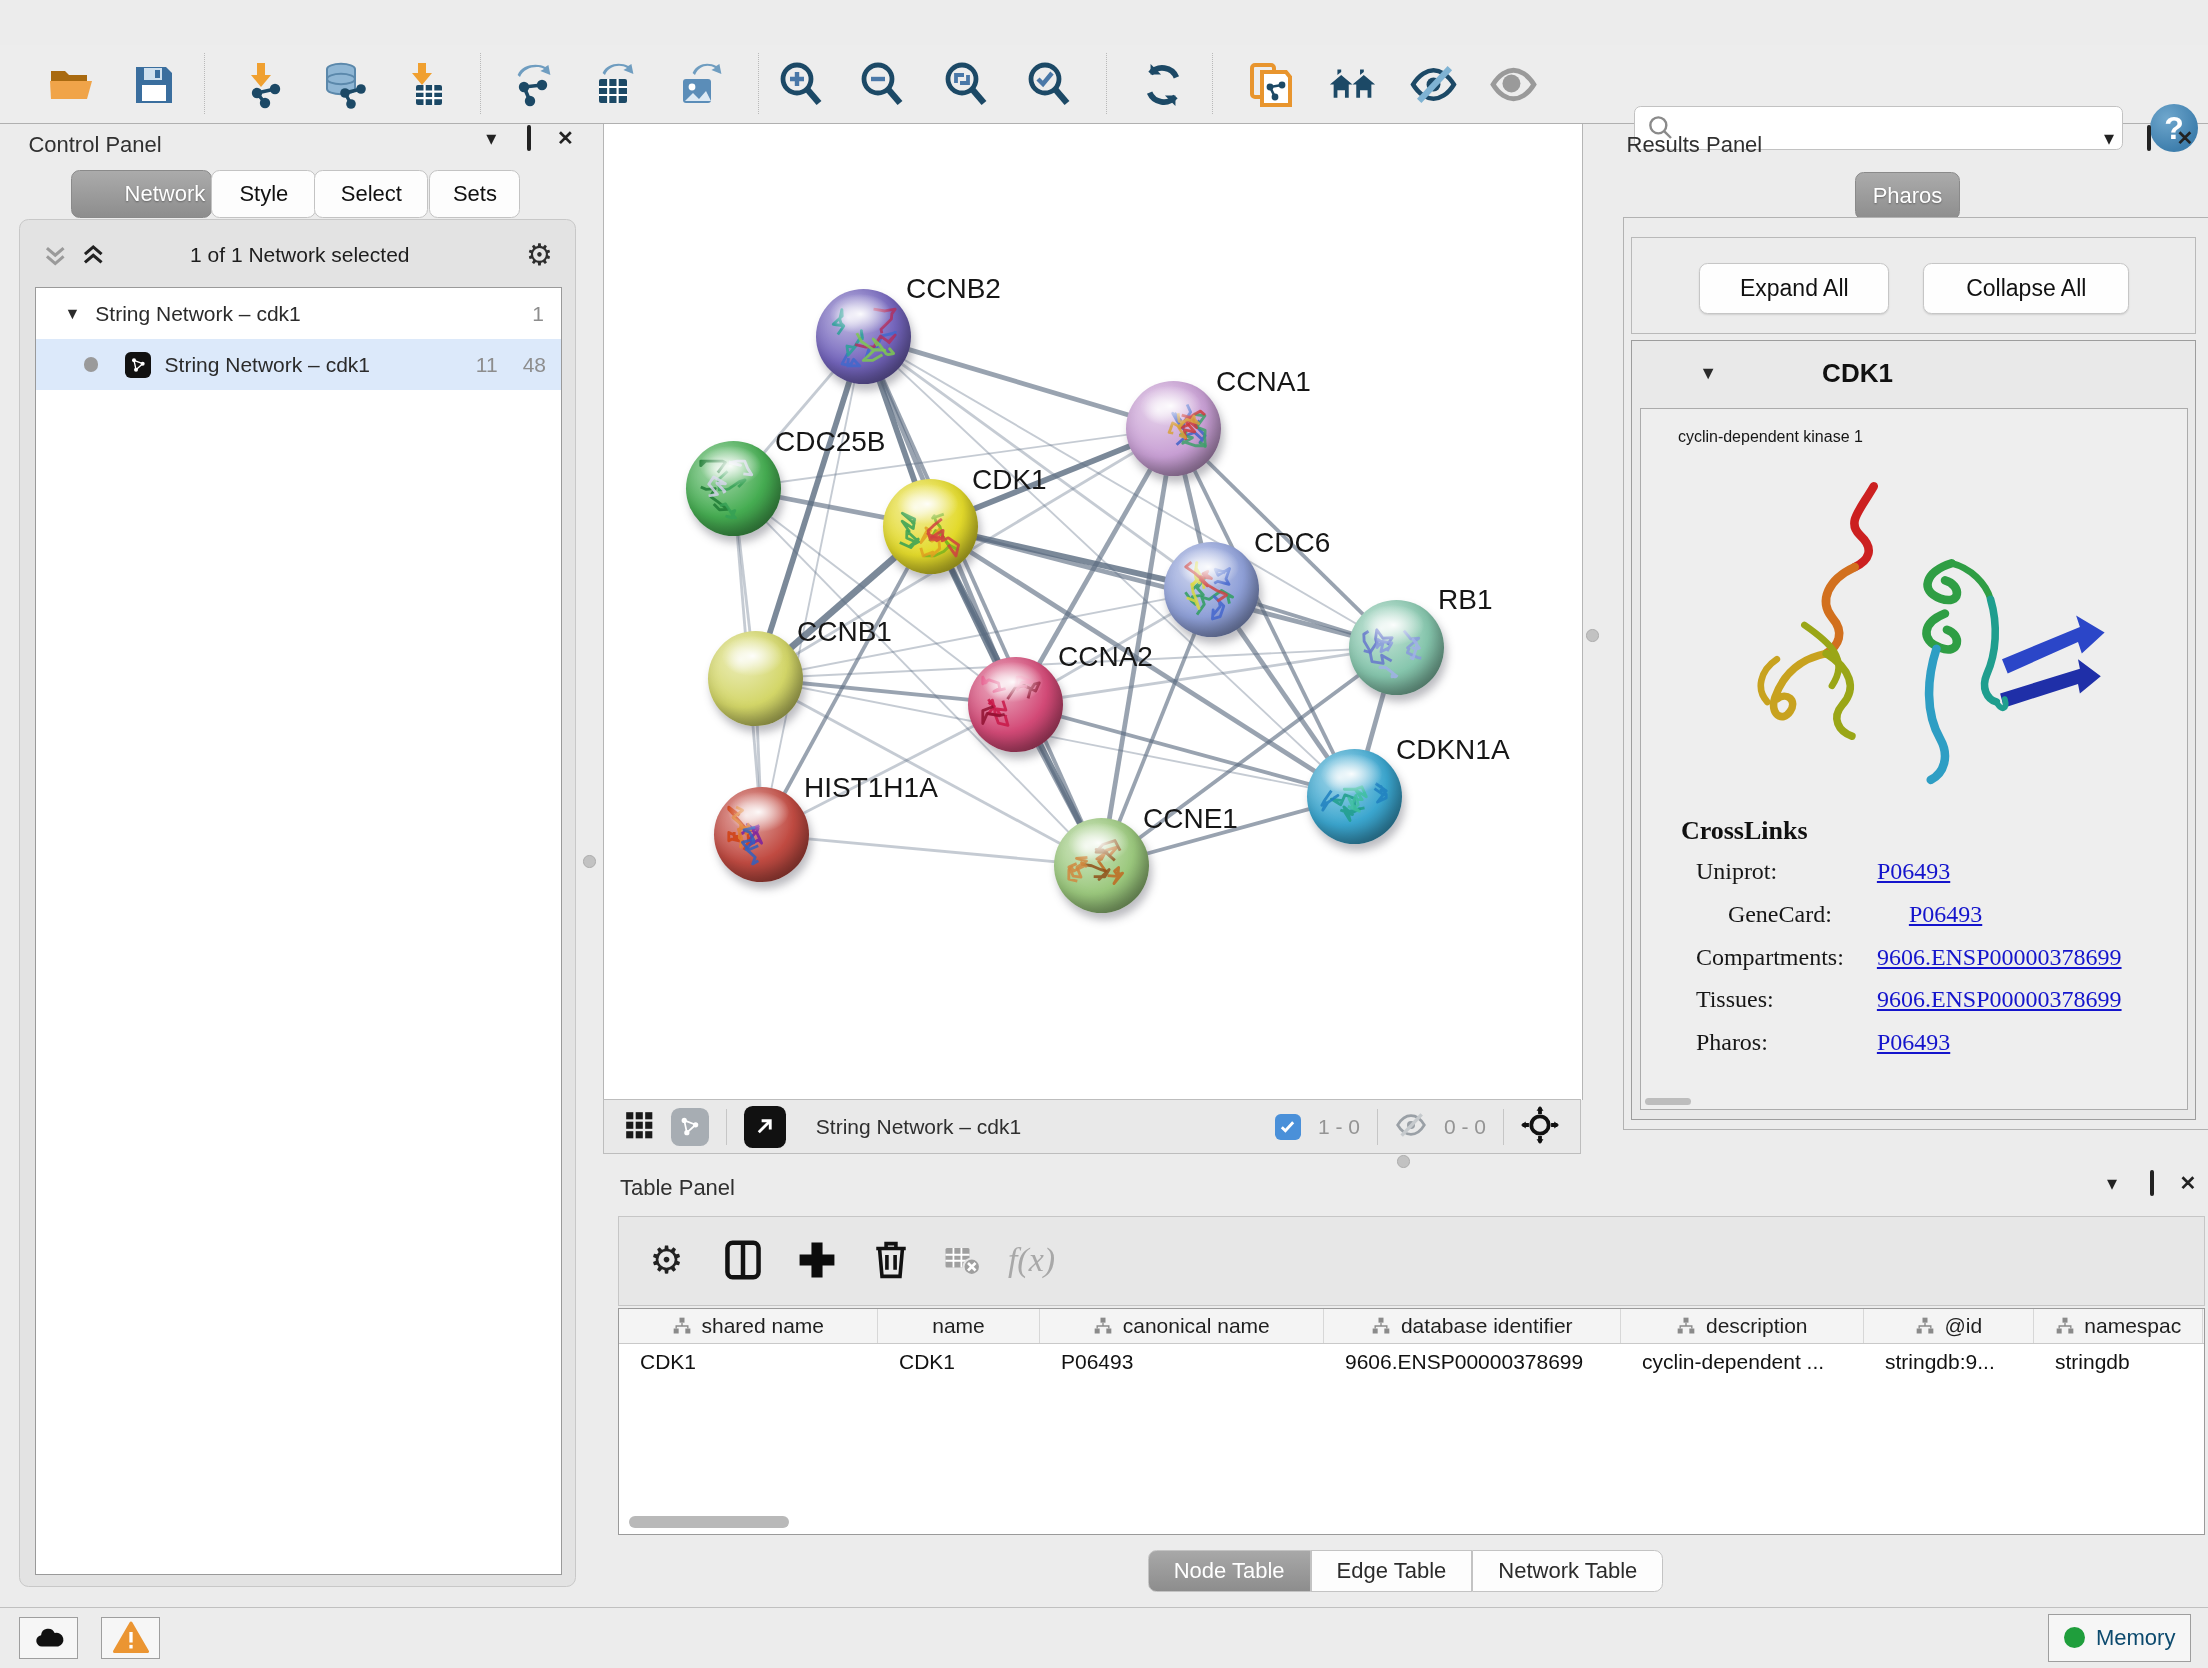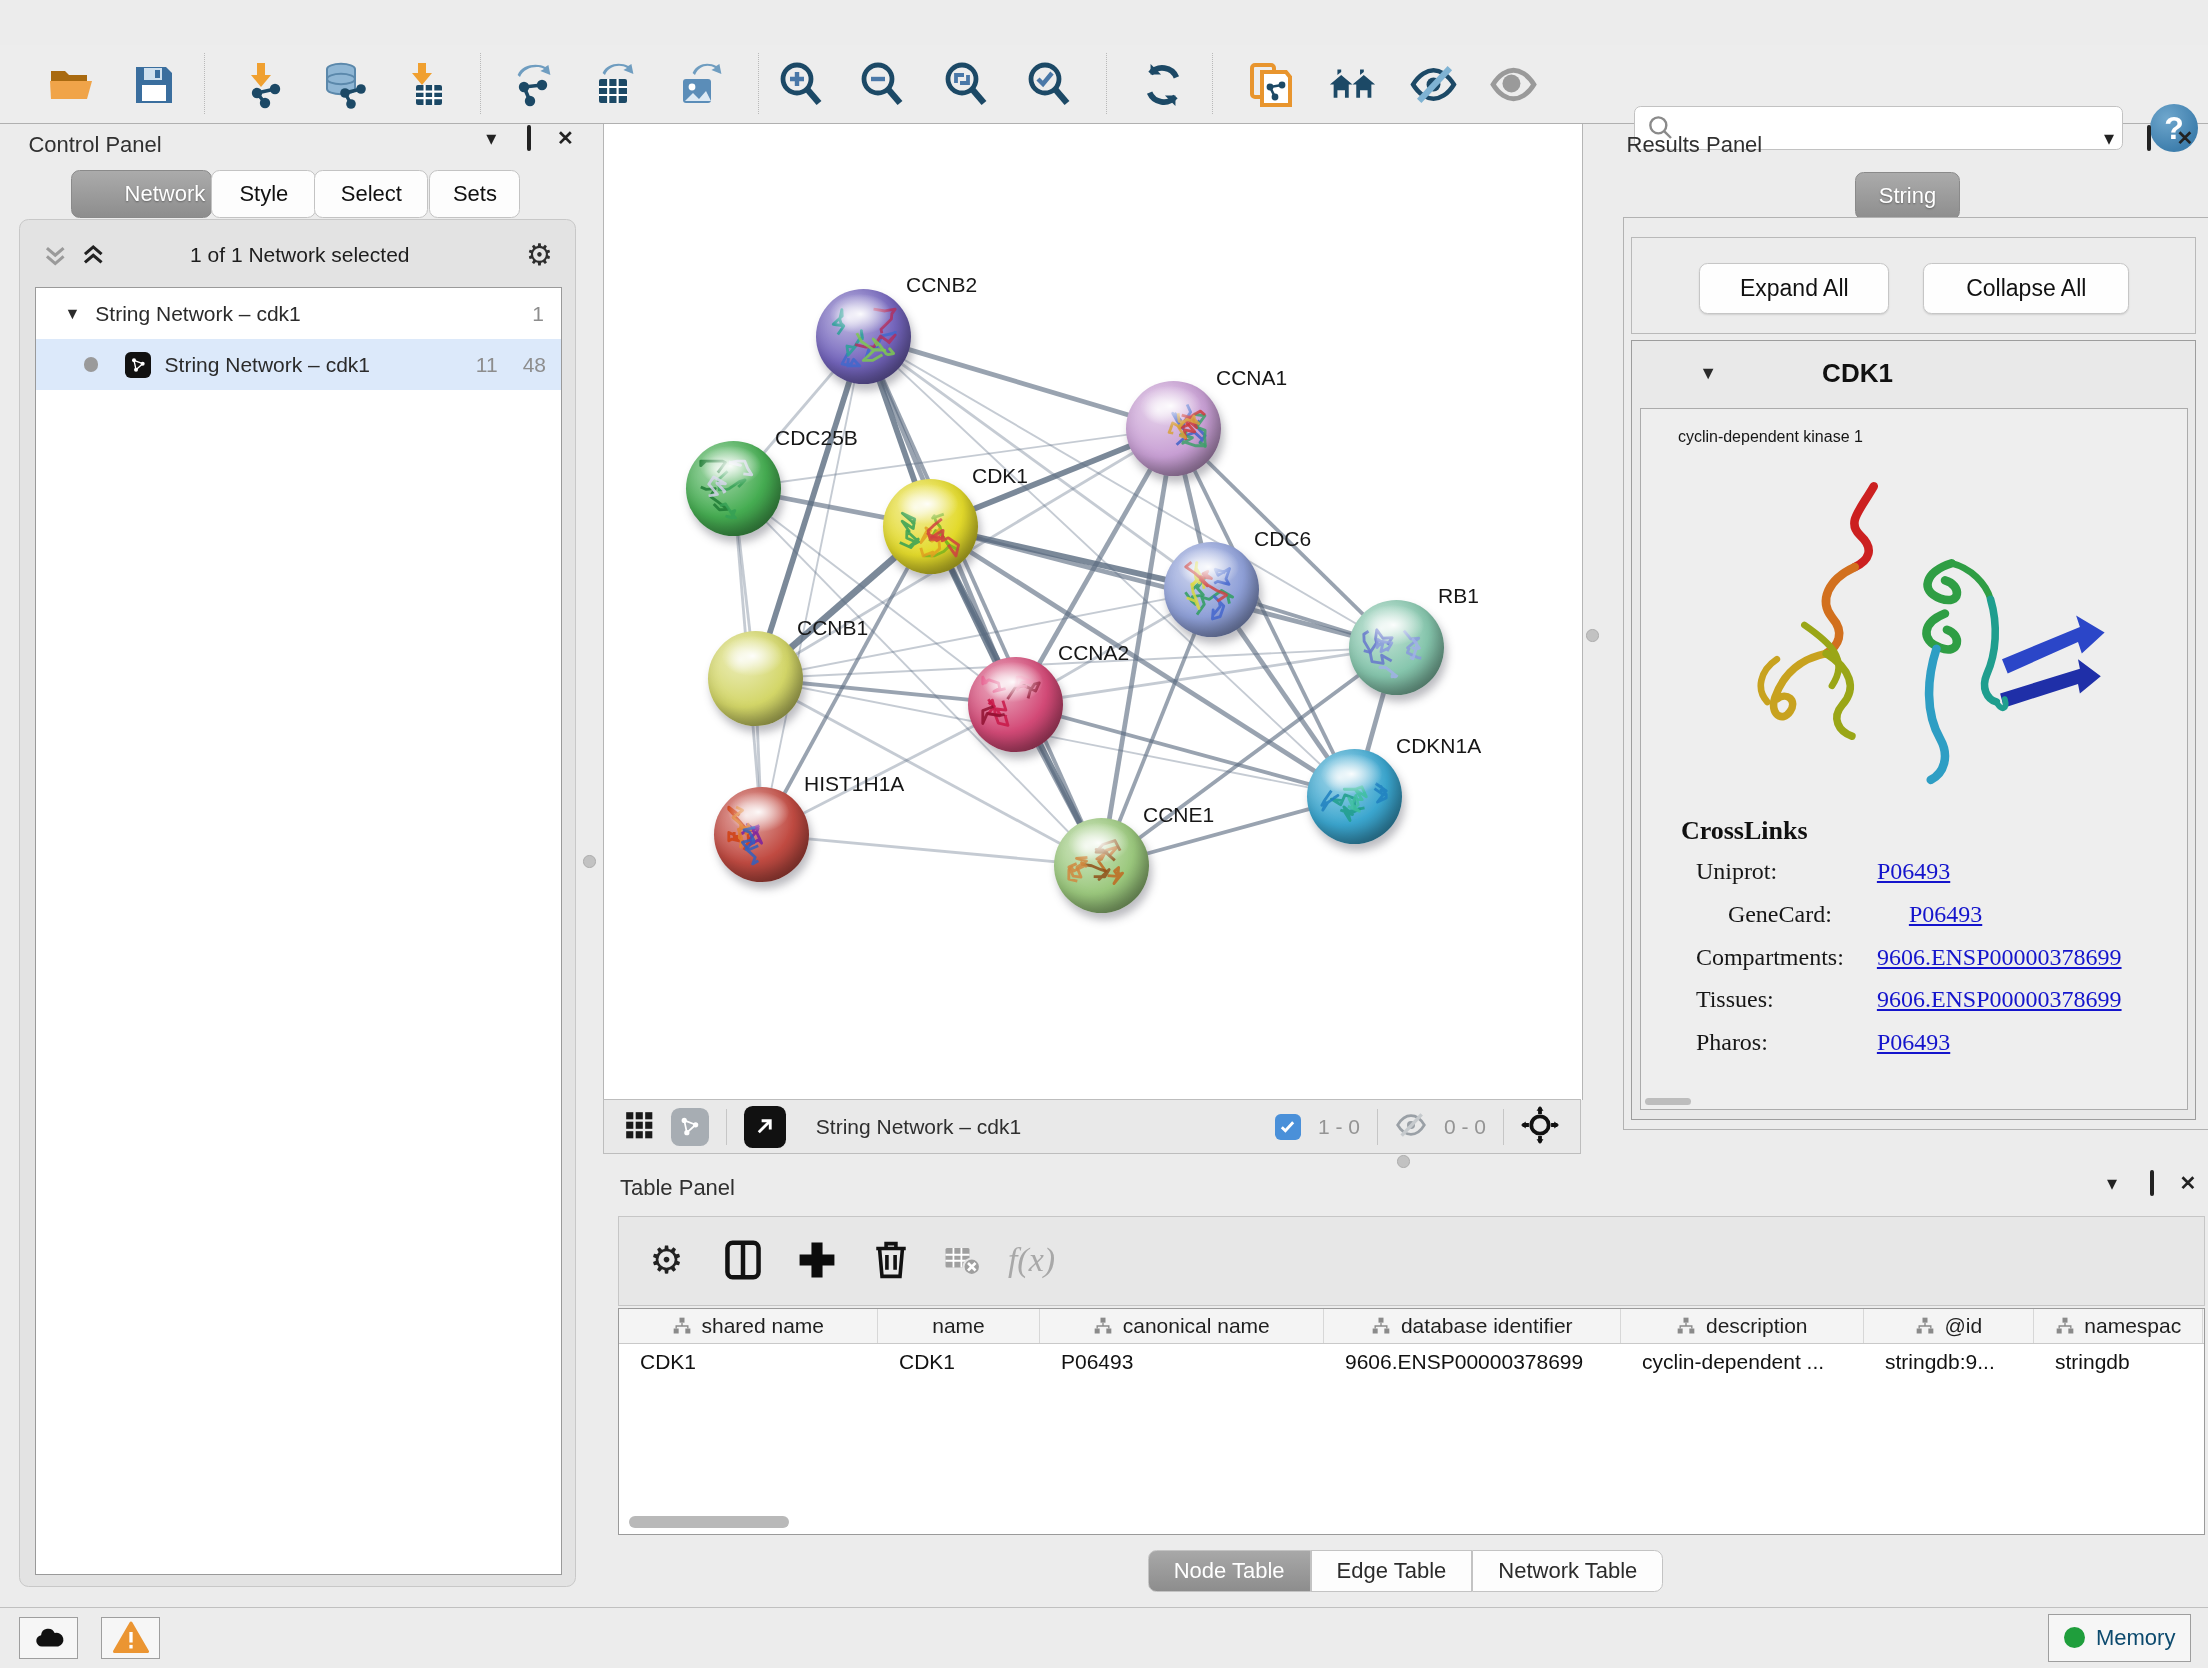--- a/index.html
+++ b/index.html
@@ -45,21 +45,21 @@
   
   .grip{position:absolute;width:10.5px;height:10.5px;border-radius:50%;background:#c2c2c2;border:1px solid #adadad;}
   
   #canvas{left:603px;top:124px;width:978px;height:976px;background:#fff;
     border-left:1px solid #b5b5b5;border-right:1px solid #b5b5b5;}
   #edges-svg{position:absolute;left:0;top:0;}
   .node{position:absolute;width:95px;height:95px;border-radius:50%;}
   .gloss{position:absolute;left:15%;top:5%;width:64%;height:42%;border-radius:50%;
     background:radial-gradient(ellipse at center,rgba(255,255,255,.95),rgba(255,255,255,0) 72%);}
   .squig{position:absolute;left:12%;top:16%;}
-  .nlabel{position:absolute;font-size:21px;color:#161616;white-space:nowrap;}
+  .nlabel{position:absolute;font-size:28px;color:#161616;white-space:nowrap;}
   
   #canvas-bar{left:603px;top:1099px;width:978px;height:55px;background:#e9e9e9;
     border:1px solid #bdbdbd;border-width:1px 1px 1px 1px;box-sizing:border-box;
     display:flex;align-items:center;padding:0 21px;gap:17px;}
   .cb-sep{height:36px;border-left:1px solid #c6c6c6;}
   #cb-title{font-size:21px;color:#2f2f2f;margin-left:13.3px;}
   .cb-count{font-size:21px;color:#949494;}
   #cb-check{width:26px;height:26px;border-radius:5.7px;background:#4a90d9;display:flex;align-items:center;justify-content:center;}
   
   #results-panel{left:1617px;top:124px;width:592px;height:1041px;}
@@ -559,21 +559,21 @@
           <path d="M12 1v4M12 19v4M1 12h4M19 12h4"></path>
           <path d="M12 0l-2.2 3h4.4zM12 24l-2.2-3h4.4zM0 12l3-2.2v4.4zM24 12l-3-2.2v4.4z" fill="#111" stroke="none"></path>
         </svg></span>
   </div>
 
   <div id="results-panel" class="abs">
     <span class="panel-title abs" style="left:9.5px;top:7.6px">Results Panel</span>
     <span class="ph-ico" style="left:476px">▾</span>
     <span class="ph-ico" style="left:516px"><span class="float-box"></span></span>
     <span class="ph-ico" style="left:552px;font-weight:bold">✕</span>
-    <div class="tab active" style="left:238px;top:48px;width:105px">String</div>
+    <div class="tab active" style="left:238px;top:48px;width:105px">Pharos</div>
     <div id="rp-frame">
       <div id="rp-btnbox">
         <div class="rp-btn" style="left:67px;width:188px">Expand All</div>
         <div class="rp-btn" style="left:291px;width:204px">Collapse All</div>
       </div>
       <div id="cdk-box">
         <div id="cdk-head">
           <span style="margin-left:67px;font-size:18px">▼</span>
           <span id="cdk-name" style="margin-left:105px">CDK1</span>
         </div>

